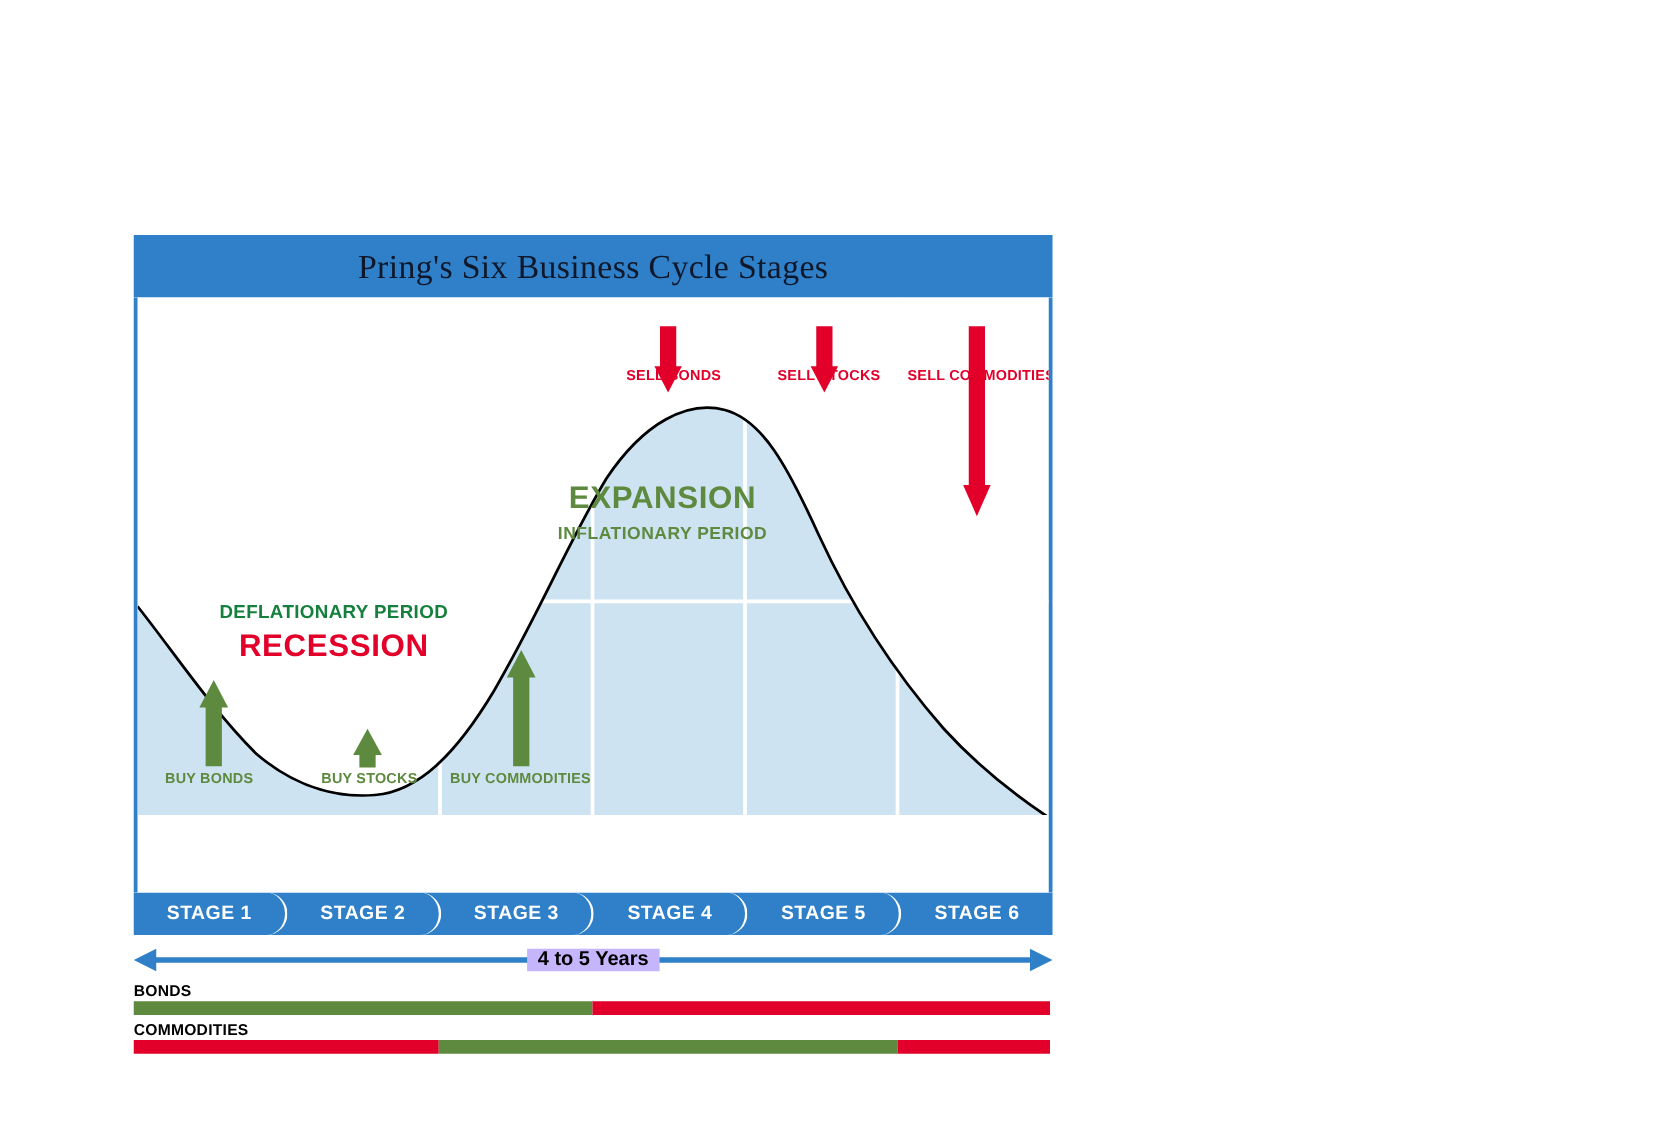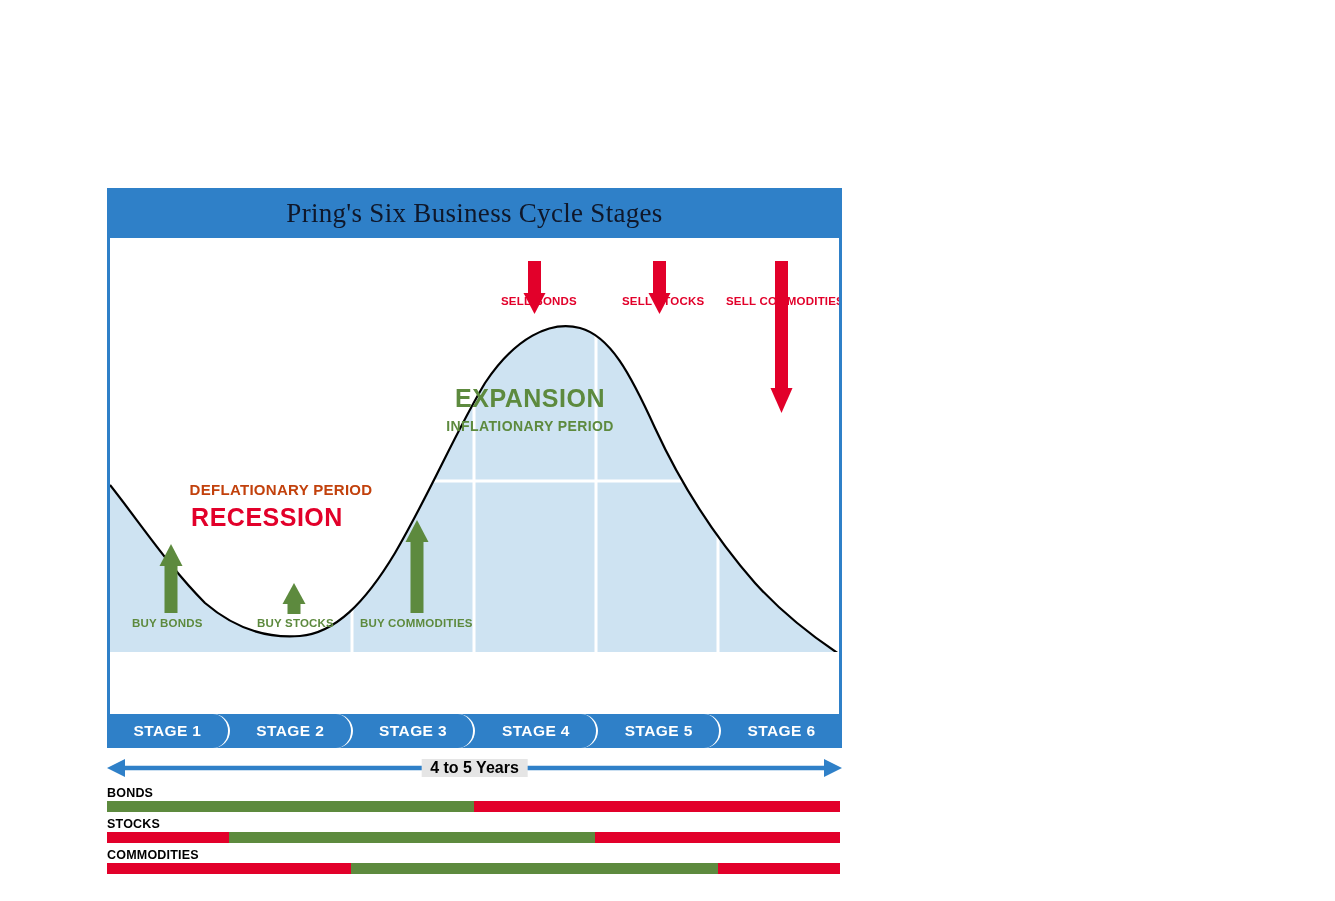--- a/index.html
+++ b/index.html
@@ -40,37 +40,37 @@
   .buy-label{
     position:absolute;color:#5d8a3e;font-size:11.5px;font-weight:bold;
     letter-spacing:.2px;white-space:nowrap;
   }
   .arrow-up{position:absolute;}
 
   
   .ann{position:absolute;white-space:nowrap;text-align:center;}
   .ann-exp-main{color:#5d8a3e;font-size:25px;font-weight:bold;letter-spacing:.5px;}
   .ann-exp-sub{color:#5d8a3e;font-size:14px;font-weight:bold;letter-spacing:.4px;}
-  .ann-rec-sub{color:#c2410c;font-size:15px;font-weight:bold;letter-spacing:.3px;margin-left:14px;}
+  .ann-rec-sub{color:#15803d;font-size:15px;font-weight:bold;letter-spacing:.3px;}
   .ann-rec-main{color:#e2002a;font-size:25px;font-weight:bold;letter-spacing:.5px;}
 
   
   .stage-strip{display:flex;height:34px;background:#2f80c8;}
   .stage-cell{
     flex:1 1 0;display:flex;align-items:center;justify-content:center;
     color:#ffffff;font-size:15.5px;font-weight:bold;letter-spacing:.4px;
     border-right:2px solid #ffffff;box-sizing:border-box;border-radius:17px;
   }
   .stage-cell:last-child{border-right:none;}
 
   
   .duration{position:relative;height:32px;margin-top:4px;}
   .duration .dur-label{
     position:absolute;left:50%;top:50%;transform:translate(-50%,-50%);
-    background:#e5e5e5;padding:0 9px;color:#000000;
+    background:#c4b5fd;padding:0 9px;color:#000000;
     font-size:16px;font-weight:bold;white-space:nowrap;z-index:2;
   }
 
   
   .bars{margin-top:2px;}
   .bar-group{margin-bottom:5px;}
   .bar-label{
     font-size:12.5px;font-weight:bold;color:#000000;
     letter-spacing:.2px;line-height:14px;
   }
@@ -194,28 +194,20 @@
   <div class="bars">
 
     <div class="bar-group">
       <div class="bar-label">BONDS</div>
       <div class="bar-track">
         <div class="bar-seg" style="width:50%;background:#5d8a3e;"></div>
         <div class="bar-seg" style="width:50%;background:#e2002a;"></div>
       </div>
     </div>
 
-    <div class="bar-group">
-      <div class="bar-label">STOCKS</div>
-      <div class="bar-track">
-        <div class="bar-seg" style="width:16.6%;background:#e2002a;"></div>
-        <div class="bar-seg" style="width:50%;background:#5d8a3e;"></div>
-        <div class="bar-seg" style="width:33.4%;background:#e2002a;"></div>
-      </div>
-    </div>
 
     <div class="bar-group">
       <div class="bar-label">COMMODITIES</div>
       <div class="bar-track">
         <div class="bar-seg" style="width:33.3%;background:#e2002a;"></div>
         <div class="bar-seg" style="width:50%;background:#5d8a3e;"></div>
         <div class="bar-seg" style="width:16.7%;background:#e2002a;"></div>
       </div>
     </div>
 

